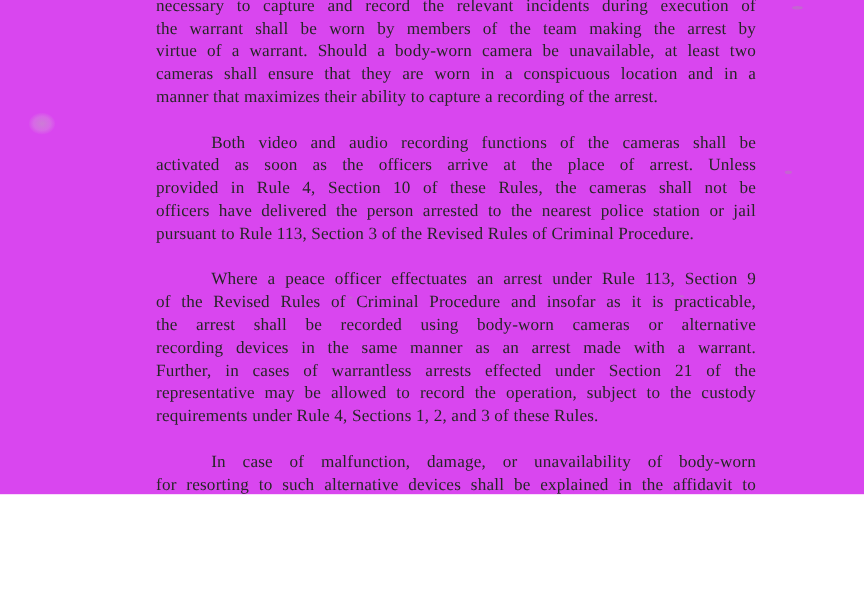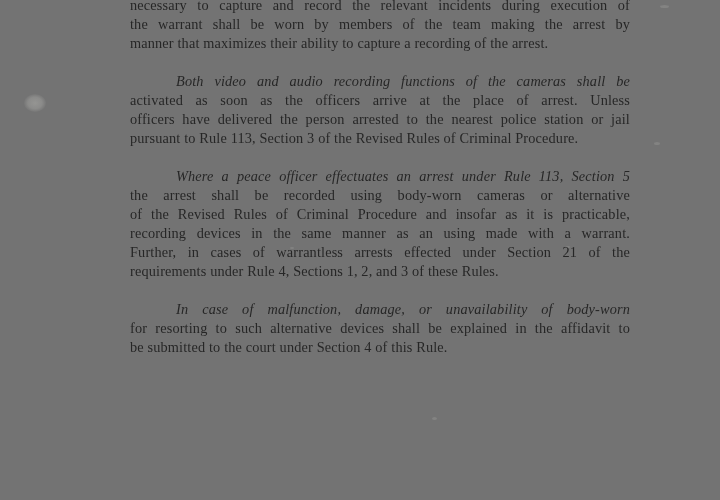--- a/index.html
+++ b/index.html
@@ -3,22 +3,22 @@
 <meta charset="utf-8">
 <style>
   html, body {
     margin: 0;
     padding: 0;
     background: #ffffff;
   }
   .page {
     position: relative;
     width: 720px;
-    height: 500px;
-    background: #737373;
+    height: 412px;
+    background: #d946ef;
     overflow: hidden;
     font-family: "Liberation Serif", serif;
   }
   .text-block {
     position: absolute;
     left: 130px;
     top: -4px;
     width: 500px;
     font-size: 14.3px;
     line-height: 19px;
@@ -34,21 +34,20 @@
     overflow: hidden;
     text-align: justify;
     text-align-last: justify;
   }
   .ln.ln-last {
     text-align: left;
     text-align-last: left;
   }
   .ln.ln-indent {
     text-indent: 46px;
-    font-style: italic;
   }
   
   .artifact {
     position: absolute;
     pointer-events: none;
   }
   .smudge {
     left: 24px;
     top: 94px;
     width: 22px;
@@ -76,36 +75,40 @@
   <div class="artifact speck speck-2"></div>
   <div class="artifact speck speck-3"></div>
   <div class="artifact speck speck-4"></div>
   <div class="artifact speck speck-5"></div>
 
   <div class="text-block">
 
     <div class="paragraph">
       <div class="ln">necessary to capture and record the relevant incidents during execution of</div>
       <div class="ln">the warrant shall be worn by members of the team making the arrest by</div>
+      <div class="ln">virtue of a warrant.  Should a body-worn camera be unavailable, at least two</div>
+      <div class="ln">cameras shall ensure that they are worn in a conspicuous location and in a</div>
       <div class="ln ln-last">manner that maximizes their ability to capture a recording of the arrest.</div>
     </div>
 
     <div class="paragraph">
       <div class="ln ln-indent">Both video and audio recording functions of the cameras shall be</div>
       <div class="ln">activated as soon as the officers arrive at the place of arrest.  Unless</div>
+      <div class="ln">provided in Rule 4, Section 10 of these Rules, the cameras shall not be</div>
       <div class="ln">officers have delivered the person arrested to the nearest police station or jail</div>
       <div class="ln ln-last">pursuant to Rule 113, Section 3 of the Revised Rules of Criminal Procedure.</div>
     </div>
 
     <div class="paragraph">
-      <div class="ln ln-indent">Where a peace officer effectuates an arrest under Rule 113, Section 5</div>
+      <div class="ln ln-indent">Where a peace officer effectuates an arrest under Rule 113, Section 9</div>
+      <div class="ln">of the Revised Rules of Criminal Procedure and insofar as it is practicable,</div>
       <div class="ln">the arrest shall be recorded using body-worn cameras or alternative</div>
-      <div class="ln">of the Revised Rules of Criminal Procedure and insofar as it is practicable,</div>
-      <div class="ln">recording devices in the same manner as an using made with a warrant.</div>
+      <div class="ln">recording devices in the same manner as an arrest made with a warrant.</div>
       <div class="ln">Further, in cases of warrantless arrests effected under Section 21 of the</div>
+      <div class="ln">representative may be allowed to record the operation, subject to the custody</div>
       <div class="ln ln-last">requirements under Rule 4, Sections 1, 2, and 3 of these Rules.</div>
     </div>
 
     <div class="paragraph">
       <div class="ln ln-indent">In case of malfunction, damage, or unavailability of body-worn</div>
       <div class="ln">for resorting to such alternative devices shall be explained in the affidavit to</div>
       <div class="ln ln-last">be submitted to the court under Section 4 of this Rule.</div>
     </div>
 
   </div>

